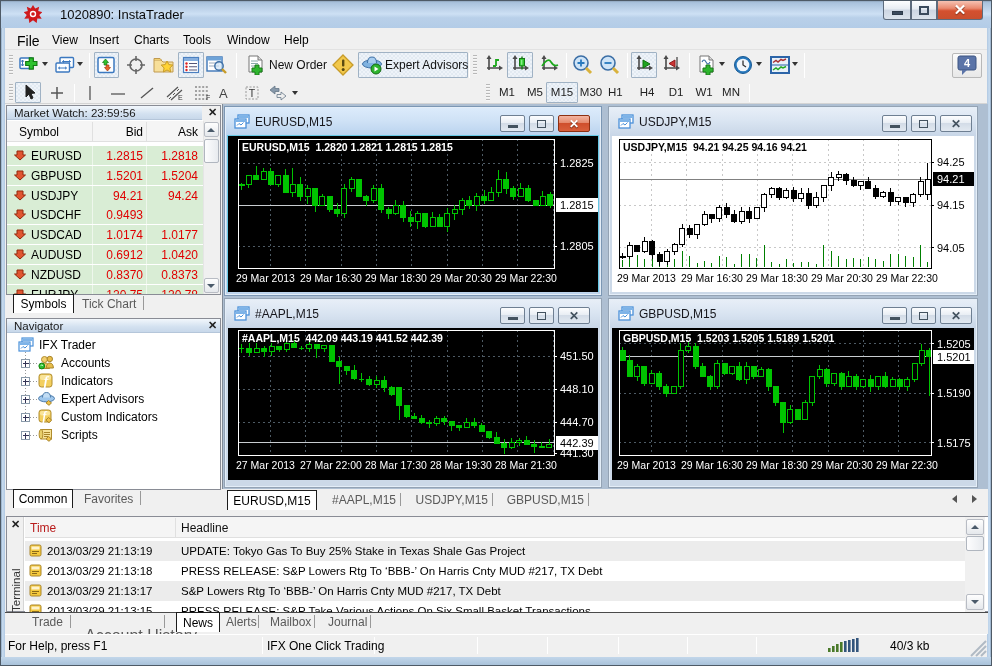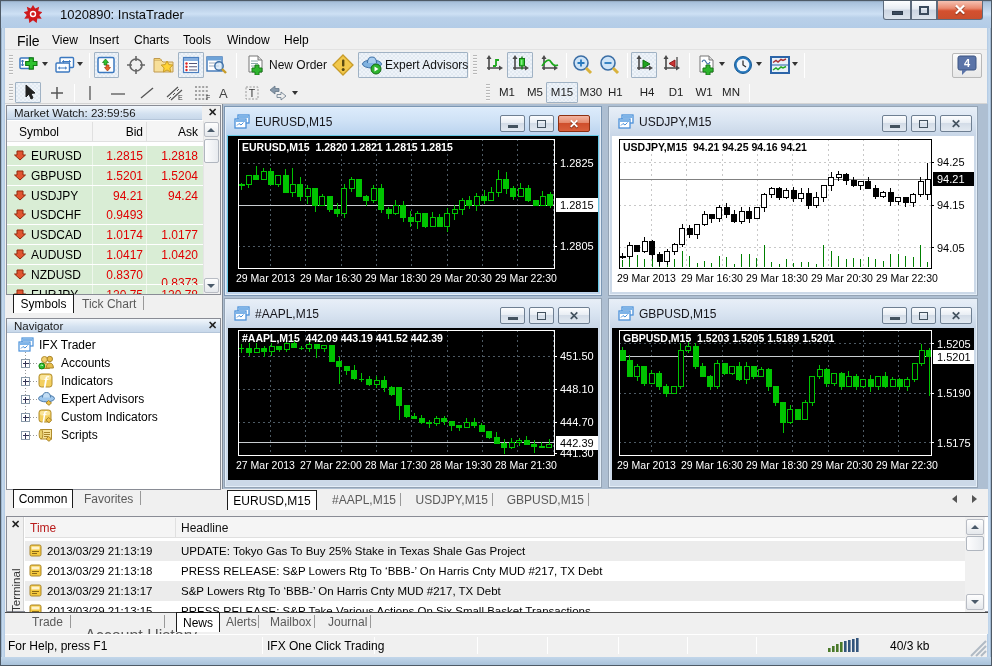--- a/index.html
+++ b/index.html
@@ -369,33 +369,33 @@
 <div class="mw-red" style="left:150px;top:228px;width:48px;font-size:12px">1.0177</div>
 <div class="abs" style="left:92px;top:225px;width:1px;height:19px;background:#eef7ec"></div>
 <div class="abs" style="left:146px;top:225px;width:1px;height:19px;background:#eef7ec"></div>
 <div class="abs" style="left:7px;top:245px;width:196px;height:19px;background:#d9edd5"></div>
 <div class="abs" style="left:14px;top:248px;width:12px;height:12px">
     <svg width="12" height="12">
       <path d="M3 2 h6 v4 h2.5 L6 11 L.5 6 H3 Z" fill="#e05530" stroke="#92280c" stroke-width="1"></path>
     </svg>
   </div>
 <div class="abs" style="left:31px;top:248px;font-size:12px">AUDUSD</div>
-<div class="mw-red" style="left:95px;top:248px;width:48px;font-size:12px">1.0417</div>
+<div class="mw-red" style="left:95px;top:248px;width:48px;font-size:12px">0.6912</div>
 <div class="mw-red" style="left:150px;top:248px;width:48px;font-size:12px">1.0420</div>
 <div class="abs" style="left:92px;top:245px;width:1px;height:19px;background:#eef7ec"></div>
 <div class="abs" style="left:146px;top:245px;width:1px;height:19px;background:#eef7ec"></div>
 <div class="abs" style="left:7px;top:265px;width:196px;height:19px;background:#d9edd5"></div>
 <div class="abs" style="left:14px;top:268px;width:12px;height:12px">
     <svg width="12" height="12">
       <path d="M3 2 h6 v4 h2.5 L6 11 L.5 6 H3 Z" fill="#e05530" stroke="#92280c" stroke-width="1"></path>
     </svg>
   </div>
 <div class="abs" style="left:31px;top:268px;font-size:12px">NZDUSD</div>
 <div class="mw-red" style="left:95px;top:268px;width:48px;font-size:12px">0.8370</div>
-<div class="mw-red" style="left:150px;top:276px;width:48px;font-size:12px">0.8373</div>
+<div class="mw-red" style="left:150px;top:268px;width:48px;font-size:12px">0.8373</div>
 <div class="abs" style="left:92px;top:265px;width:1px;height:19px;background:#eef7ec"></div>
 <div class="abs" style="left:146px;top:265px;width:1px;height:19px;background:#eef7ec"></div>
 <div class="abs" style="left:7px;top:285px;width:196px;height:19px;background:#d9edd5"></div>
 <div class="abs" style="left:14px;top:288px;width:12px;height:12px">
     <svg width="12" height="12">
       <path d="M3 2 h6 v4 h2.5 L6 11 L.5 6 H3 Z" fill="#e05530" stroke="#92280c" stroke-width="1"></path>
     </svg>
   </div>
 <div class="abs" style="left:31px;top:288px;font-size:12px">EURJPY</div>
 <div class="mw-red" style="left:95px;top:288px;width:48px;font-size:12px">120.75</div>

